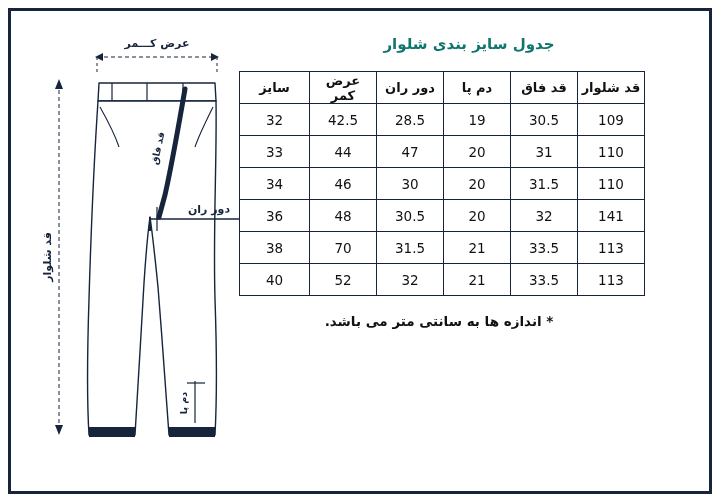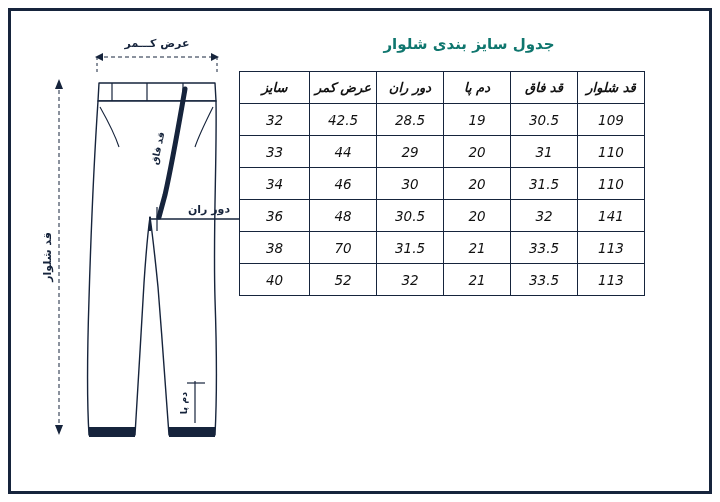--- a/index.html
+++ b/index.html
@@ -47,21 +47,20 @@
   #size-table th, #size-table td {
     border: 1px solid #16243c;
     width: 67px;
     height: 32px;
     text-align: center;
     vertical-align: middle;
     font-size: 13.5px;
     color: #111111;
     padding: 0 2px;
     box-sizing: border-box;
-    font-style: italic;
   }
   #size-table th {
     font-weight: bold;
     font-size: 13px;
   }
   #size-table td {
     font-weight: normal;
     margin-top: 48px;
   }
   #size-table tbody td:last-child,
@@ -204,21 +203,21 @@
           <td>30.5</td>
           <td>19</td>
           <td>28.5</td>
           <td>42.5</td>
           <td>32</td>
         </tr>
         <tr>
           <td>110</td>
           <td>31</td>
           <td>20</td>
-          <td>29</td>
+          <td>47</td>
           <td>44</td>
           <td>33</td>
         </tr>
         <tr>
           <td>110</td>
           <td>31.5</td>
           <td>20</td>
           <td>30</td>
           <td>46</td>
           <td>34</td>
@@ -243,15 +242,16 @@
           <td>113</td>
           <td>33.5</td>
           <td>21</td>
           <td>32</td>
           <td>52</td>
           <td>40</td>
         </tr>
       </tbody>
     </table>
 
+    <div id="footnote">* اندازه ها به سانتی متر می باشد.</div>
 
   </div>
 </div>
 
 </body></html>

